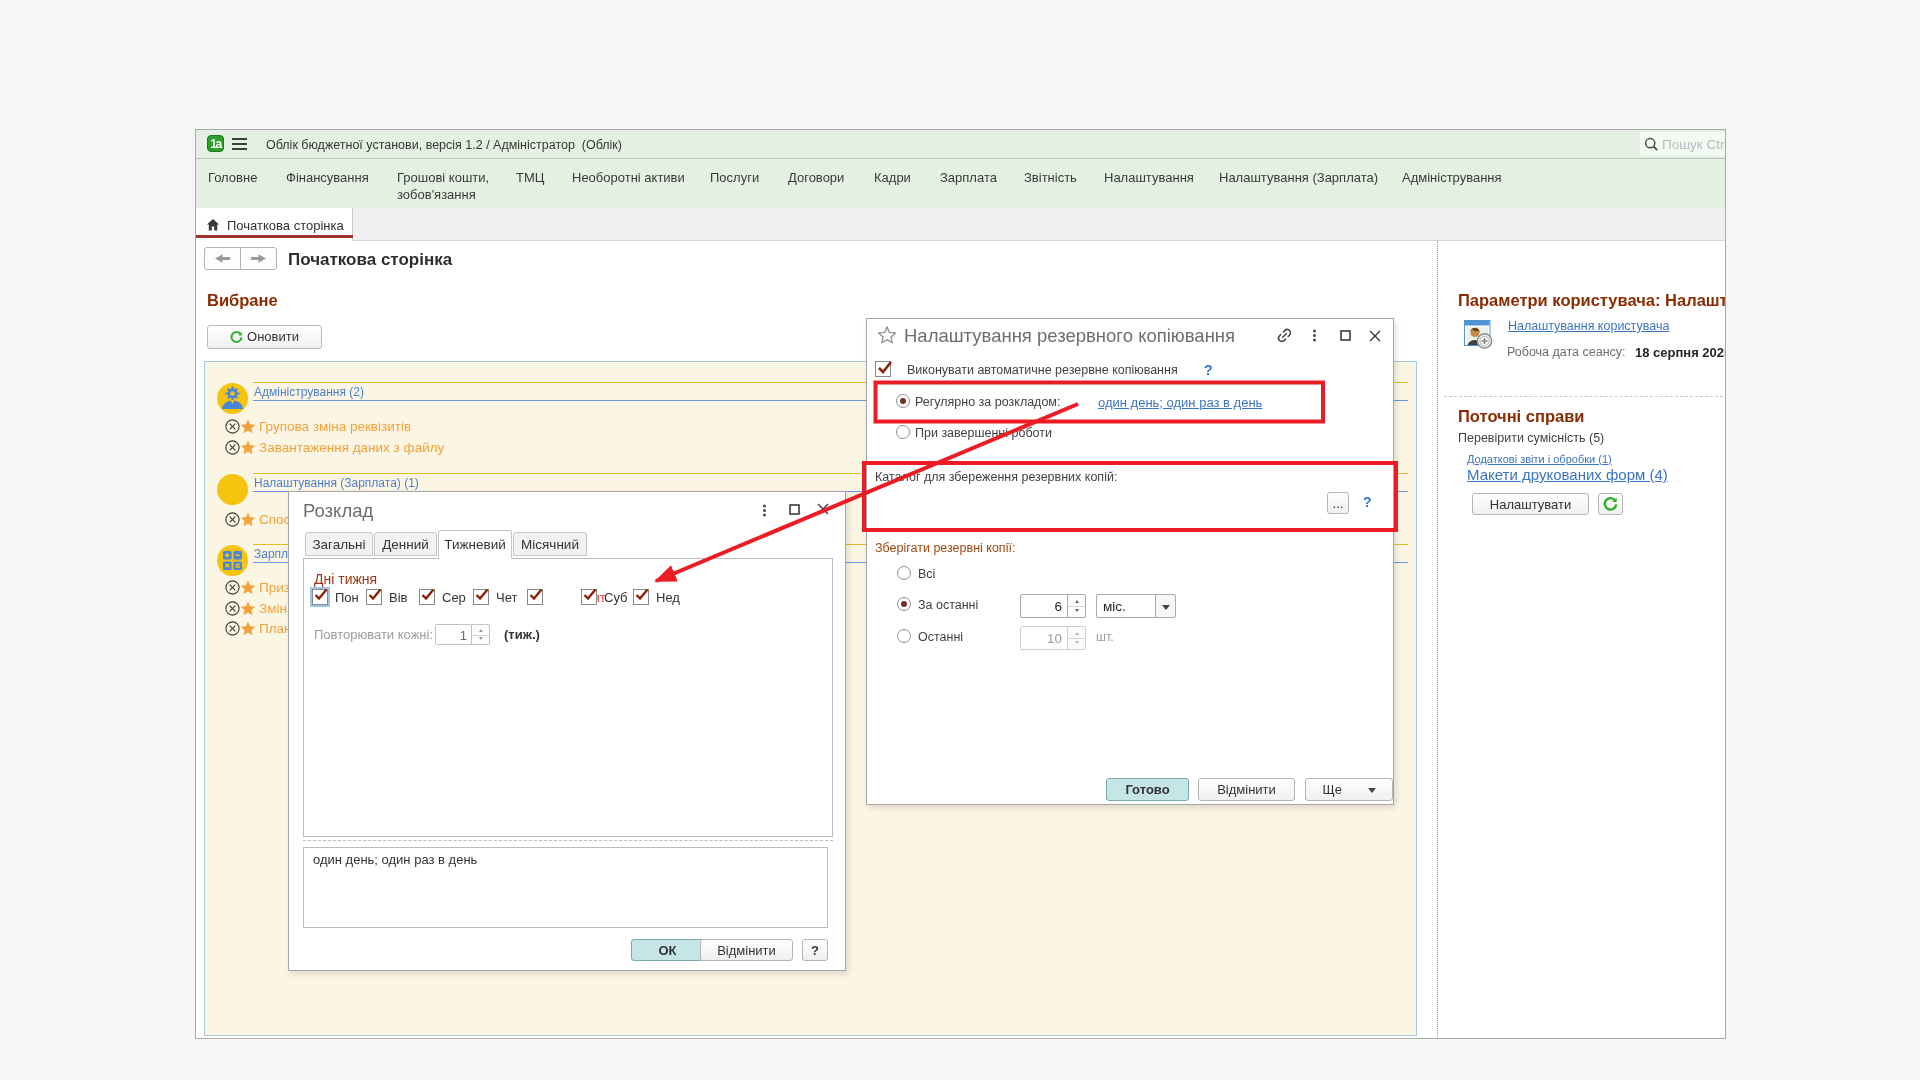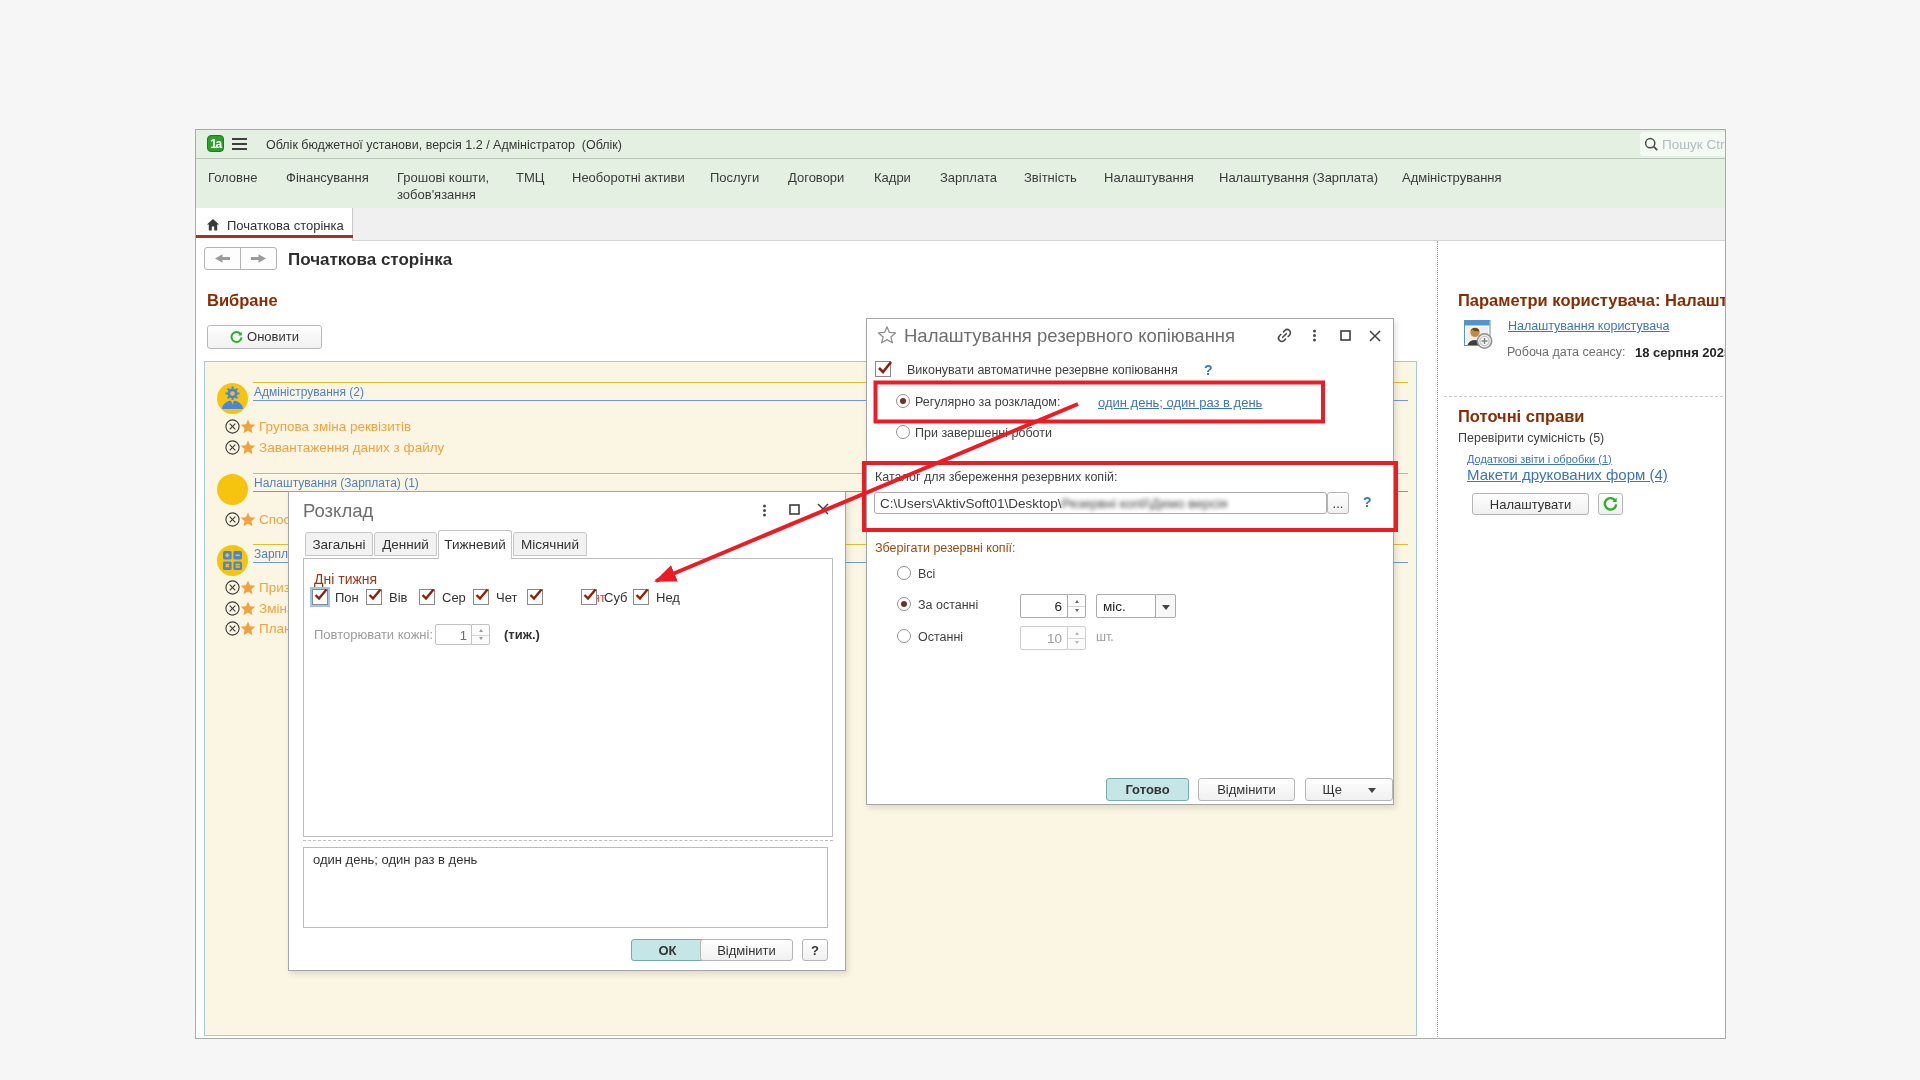--- a/index.html
+++ b/index.html
@@ -380,23 +380,20 @@
   <div class="abs" style="left:40px; top:44px; font-size:12.5px; color:#3f3f3f;">Виконувати автоматичне резервне копіювання</div>
   <div class="abs" style="left:337px; top:43px; font-size:14px; color:#2e75d4; font-weight:bold;">?</div>
 
   <div class="radio sel" style="left:29px; top:75px;"></div>
   <div class="abs" style="left:48px; top:76px; font-size:12.5px; color:#3f3f3f;">Регулярно за розкладом:</div>
   <div class="abs rlink" style="left:231px; top:76px; font-size:13px;">один день; один раз в день</div>
   <div class="radio" style="left:29px; top:106px;"></div>
   <div class="abs" style="left:48px; top:107px; font-size:12.5px; color:#3f3f3f;">При завершенні роботи</div>
 
   <div class="abs" style="left:8px; top:151px; font-size:12.5px; color:#3f3f3f;">Каталог для збереження резервних копій:</div>
-  <div class="abs" style="left:7px; top:173px; width:453px; height:22px; background:#fff; border:1px solid #ababab; border-radius:3px; overflow:hidden;">
-    <span class="abs" style="left:5px; top:3px; font-size:13.5px; color:#3f3f3f; white-space:nowrap; filter:blur(0.6px);">C:\Users\AktivSoft01\Desktop\<span style="filter:blur(2.2px);">Резервні копії\Демо версія</span></span>
-  </div>
   <button class="btn abs" style="left:460px; top:173px; width:22px; height:22px; padding:0;">...</button>
   <div class="abs" style="left:496px; top:175px; font-size:14px; color:#2e75d4; font-weight:bold;">?</div>
 
   <div class="abs" style="left:8px; top:222px; font-size:12.5px; color:#a04812;">Зберігати резервні копії:</div>
   <div class="radio" style="left:30px; top:247px;"></div>
   <div class="abs" style="left:51px; top:248px; font-size:12.5px; color:#3f3f3f;">Всі</div>
   <div class="radio sel" style="left:30px; top:278px;"></div>
   <div class="abs" style="left:51px; top:279px; font-size:12.5px; color:#3f3f3f;">За останні</div>
   <div class="spin" style="left:153px; top:275px; width:48px; height:24px;">
     <span class="abs" style="right:5px; top:4px; font-size:13.5px; color:#222;">6</span>

